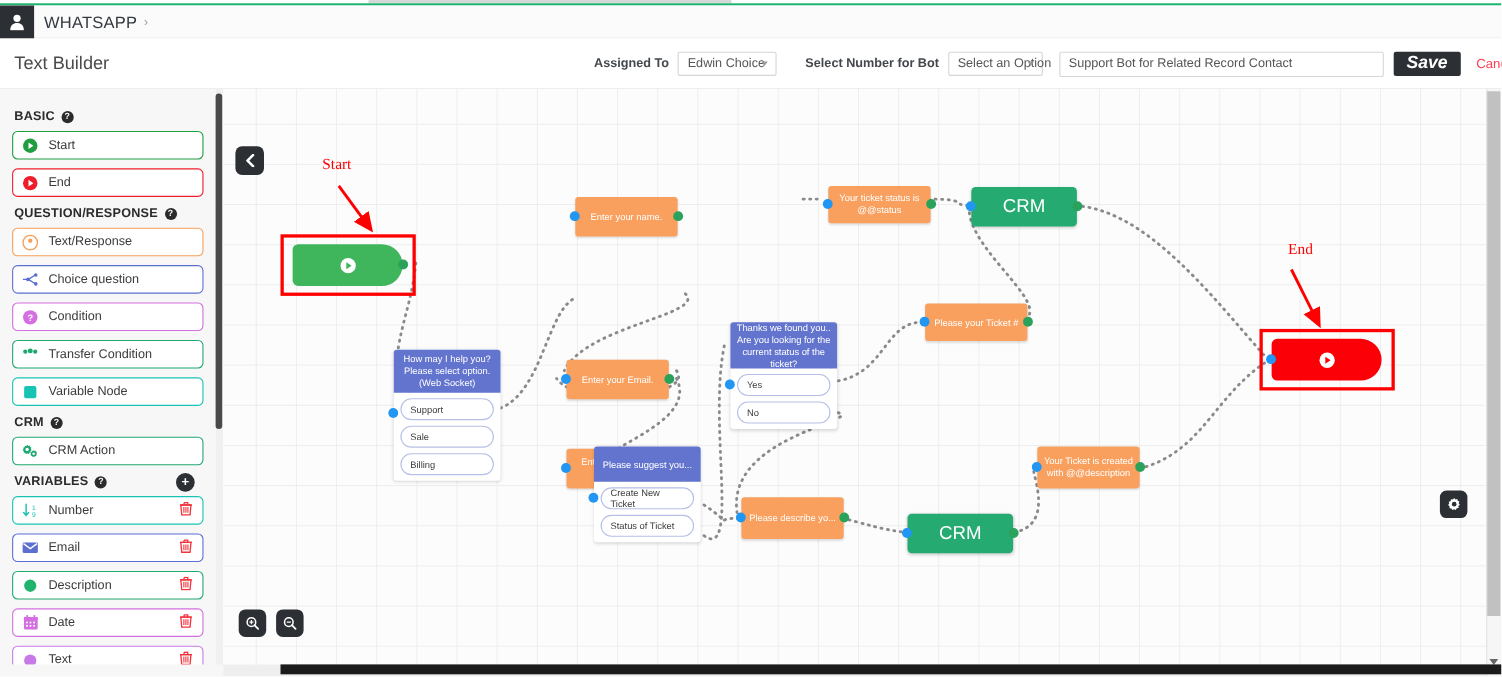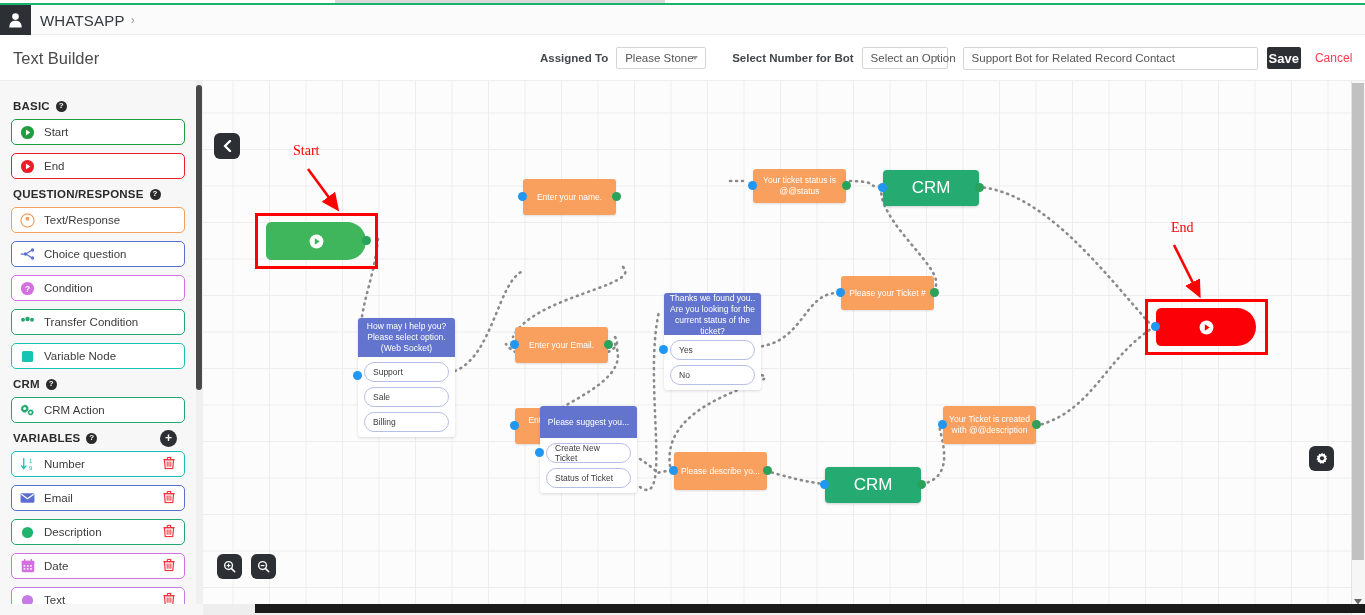--- a/index.html
+++ b/index.html
@@ -56,23 +56,24 @@
     position:absolute; right:7px; top:50%; transform:translateY(-50%);
     width:0; height:0; border-left:3.5px solid transparent; border-right:3.5px solid transparent;
     border-top:4px solid #9a9a9a;
   }
   .tb-input {
     height:23px; border:1px solid #d5d5d5; background:#fff; border-radius:2px;
     display:flex; align-items:center; padding:0 8px; font-size:11.5px; color:#555;
     white-space:nowrap;
   }
   #save-btn {
-    height:22px; background:#2c2f33; color:#fff; font-size:13px; font-weight:bold;
-    display:flex; align-items:center; justify-content:center; padding:0 2px; border-radius:2px;
+    height:22px; background:#2c2f33; color:#fff; font-size:16px; font-weight:bold;
+    display:flex; align-items:center; justify-content:center; padding:0 12px; border-radius:2px;
     cursor:pointer;
+    font-style:italic;
   }
   #cancel-btn { color:#ff3b4e; font-size:12px; cursor:pointer; }
 
   
   #sidebar {
     position:absolute; left:0; top:81px; width:196px; height:534px;
     background:#f7f7f8; overflow:hidden; padding:10px 0 14px 0;
   }
   .sec-head {
     display:flex; align-items:center; gap:6px;
@@ -188,21 +189,21 @@
     <span class="sep">›</span>
   </div>
 </div>
 
 <div id="headerrow">
   <div id="flow-title">Text Builder</div>
 
   <div id="toolbar">
     <span class="tb-label">Assigned To</span>
     <div class="tb-select" style="width:90px; margin-left:8px;">
-      <span>Please Stone</span>
+      <span>Edwin Choice</span>
       <span class="caret"></span>
     </div>
 
     <span class="tb-label" style="margin-left:26px;">Select Number for Bot</span>
     <div class="tb-select" style="width:86px; margin-left:8px;">
       <span>Select an Option</span>
       <span class="caret"></span>
     </div>
 
     <div class="tb-input" style="width:295px; margin-left:15px;" title="Bot Name">

